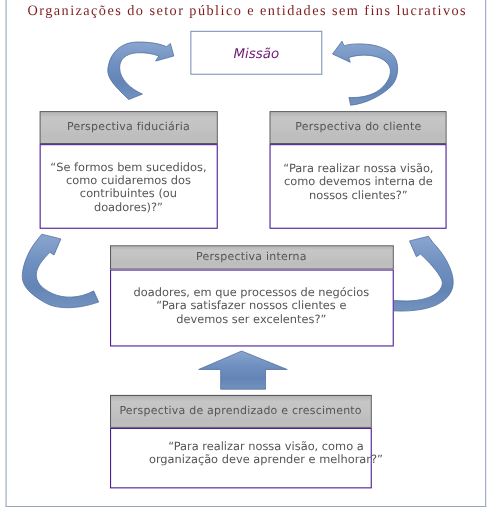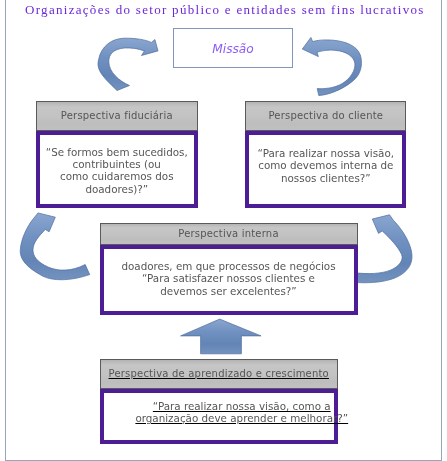--- a/index.html
+++ b/index.html
@@ -5,36 +5,36 @@
   html,body{margin:0;padding:0;}
   body{width:447px;height:461px;background:#ffffff;
        font-family:"DejaVu Sans",sans-serif;overflow:hidden;}
   #root{position:relative;width:447px;height:461px;}
 
   .frame{position:absolute;left:5px;top:-2px;width:437px;height:463px;
          border:1px solid #97a6bd;border-top:none;box-sizing:border-box;}
 
   .title{position:absolute;left:25px;top:2px;
          font-family:"Liberation Serif",serif;font-size:13px;letter-spacing:1.3px;
-         color:#6d28d9;white-space:nowrap;}
+         color:#7f1d1d;white-space:nowrap;}
 
   .mission{position:absolute;box-sizing:border-box;background:#fff;
            border:1.4px solid #8097b8;display:flex;align-items:center;
            justify-content:center;}
-  .mission span{font-style:italic;font-size:12.2px;color:#8b5cf6;
+  .mission span{font-style:italic;font-size:12.2px;color:#701a75;
                 font-family:"DejaVu Sans",sans-serif;letter-spacing:0;
                 position:relative;top:1px;}
 
   .card{position:absolute;box-sizing:border-box;}
   .card .hd{box-sizing:border-box;border:1px solid #5a5a5a;
             color:#555;font-size:10px;text-align:center;
             background:linear-gradient(to bottom,#b4b4b4 0%,#c6c6c6 18%,#c2c2c2 55%,#bdbdbd 78%,#c0c0c0 100%);
             display:flex;align-items:center;justify-content:center;
             letter-spacing:.2px;}
-  .card .bd{box-sizing:border-box;background:#fff;border:4px solid #4c1d95;
+  .card .bd{box-sizing:border-box;background:#fff;border:1px solid #4c1d95;
             color:#565656;font-size:10.35px;
             text-align:center;display:flex;align-items:center;
             justify-content:center;}
   .card .bd .lines{display:block;position:relative;}
   .card .bd .lines .ln{display:block;line-height:12.4px;white-space:nowrap;}
 </style>
 </head>
 <body>
 
 <div id="root">
@@ -74,22 +74,22 @@
              C 390 238 398.5 247.5 401.5 254.3 C 404 260 399 266.5 391 269.9
              C 382 273.8 368 274.5 352.8 272.5 Z" fill="url(#arrowGrad)" stroke="#4e6d9e" stroke-width="0.7"></path>
     <path d="M 219.7 319.1 L 261.1 335.9 L 241.4 335.9 L 241.4 353.8 L 200.6 353.8 L 200.6 335.9 L 180.6 335.9 Z" fill="url(#arrowGrad)" stroke="#4e6d9e" stroke-width="0.7"></path>
   </svg>
 
   <div class="card" style="left:35.6px;top:101.2px;width:162.4px;height:107px;">
     <div class="hd" style="height:29.4px;">Perspectiva fiduciária</div>
     <div class="bd" style="height:77.6px;">
       <span class="lines" style="top:1px">
           <span class="ln">“Se formos bem sucedidos,</span>
+          <span class="ln">como cuidaremos dos</span>
           <span class="ln">contribuintes (ou</span>
-          <span class="ln">como cuidaremos dos</span>
           <span class="ln">doadores)?”</span>
         </span>
     </div>
   </div>
 
   <div class="card" style="left:245.2px;top:101.2px;width:161.3px;height:107px;">
     <div class="hd" style="height:29.4px;">Perspectiva  do cliente</div>
     <div class="bd" style="height:77.6px;">
       <span class="lines" style="top:-4px">
           <span class="ln">“Para realizar nossa visão,</span>
@@ -103,21 +103,21 @@
     <div class="hd" style="height:22.2px;">Perspectiva interna</div>
     <div class="bd" style="height:70px;">
       <span class="lines" style="top:-1px">
           <span class="ln">doadores, em que processos de negócios</span>
           <span class="ln">“Para satisfazer nossos clientes e</span>
           <span class="ln">devemos ser excelentes?”</span>
         </span>
     </div>
   </div>
 
-  <div class="card" style="left:99.5px;top:358.8px;width:238.5px;height:85.4px;text-decoration:underline;">
+  <div class="card" style="left:99.5px;top:358.8px;width:238.5px;height:85.4px;">
     <div class="hd" style="height:30px;">Perspectiva  de aprendizado e crescimento</div>
     <div class="bd" style="height:55.4px;padding-left:46px;">
       <span class="lines" style="top:-4px">
           <span class="ln">“Para realizar nossa visão, como a</span>
           <span class="ln">organização deve aprender e melhorar?”</span>
         </span>
     </div>
   </div>
 
 </div>

